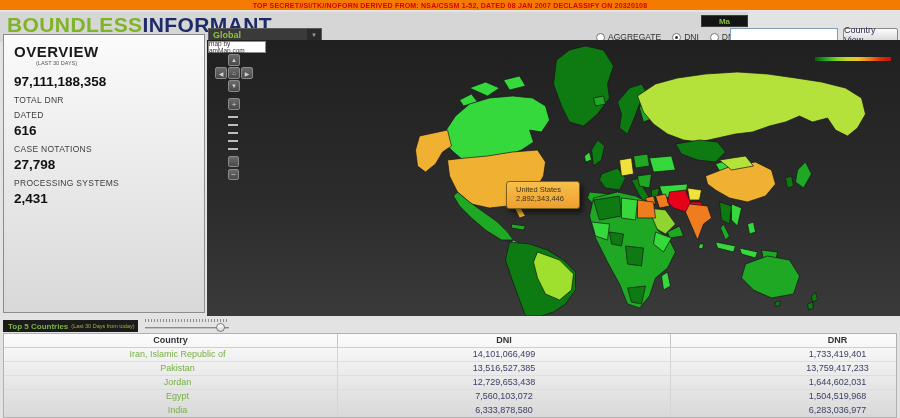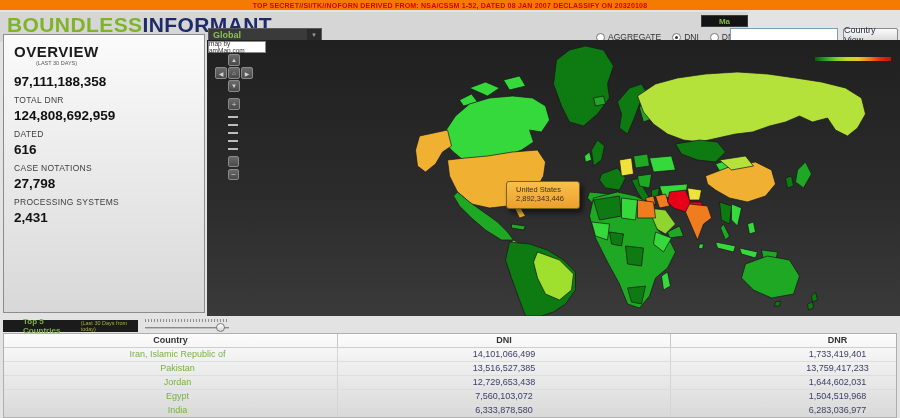--- a/index.html
+++ b/index.html
@@ -67,21 +67,21 @@
             background:linear-gradient(90deg,#0a5c08,#1fa824,#7ccf2a,#c9d62c,#efc22c,#ef7d1f,#e03008,#b81800); }
 
   .us-tip { position:absolute; left:299px; top:141px; width:74px; height:28px; z-index:6;
             background:linear-gradient(#f7c04a,#ef9f2e); border:1px solid #7c6218; border-radius:3px;
             box-shadow:3px 4px 5px rgba(0,0,0,.55); padding:3px 0 0 9px; }
   .us-tip .t1 { font-size:7.5px; color:#3c3222; }
   .us-tip .t2 { font-size:7.5px; color:#3c3222; }
 
   
   .top5-bar { position:absolute; left:3px; top:320px; width:135px; height:12px; background:#1b1b1b;
-              display:flex; align-items:center; padding-left:20px; gap:3px; }
+              display:flex; align-items:center; padding-left:5px; gap:3px; }
   .top5-bar .t5a { font-size:8px; font-weight:bold; color:#7cb342; }
   .top5-bar .t5b { font-size:5.5px; color:#a9ae3a; }
   .slider { position:absolute; left:145px; top:319px; width:84px; height:14px; }
   .slider .ticks { position:absolute; left:0; top:0; width:84px; height:3px;
                    background:repeating-linear-gradient(90deg,#8a8a8a 0 1px,transparent 1px 3px); }
   .slider .track { position:absolute; left:0; top:8px; width:84px; height:2px; background:#bfbfbf;
                    border-top:1px solid #8a8a8a; }
   .slider .handle { position:absolute; left:71px; top:4px; width:9px; height:9px; border-radius:50%;
                     background:linear-gradient(#fff,#d5d5d5); border:1px solid #7a7a7a; }
 
@@ -137,21 +137,20 @@
   <div class="btn">Country View</div>
 
   <div class="sidebar">
     <div class="ov-title">OVERVIEW</div>
     <div class="ov-sub">(LAST 30 DAYS)</div>
     <div class="stat">
       <div class="sval">97,111,188,358</div>
     </div>
     <div class="stat">
       <div class="slab">TOTAL DNR</div>
-      <div class="sval">124,808,692,959</div>
     </div>
     <div class="stat">
       <div class="slab">DATED</div>
       <div class="sval">616</div>
     </div>
     <div class="stat">
       <div class="slab">CASE NOTATIONS</div>
       <div class="sval">27,798</div>
     </div>
     <div class="stat">

